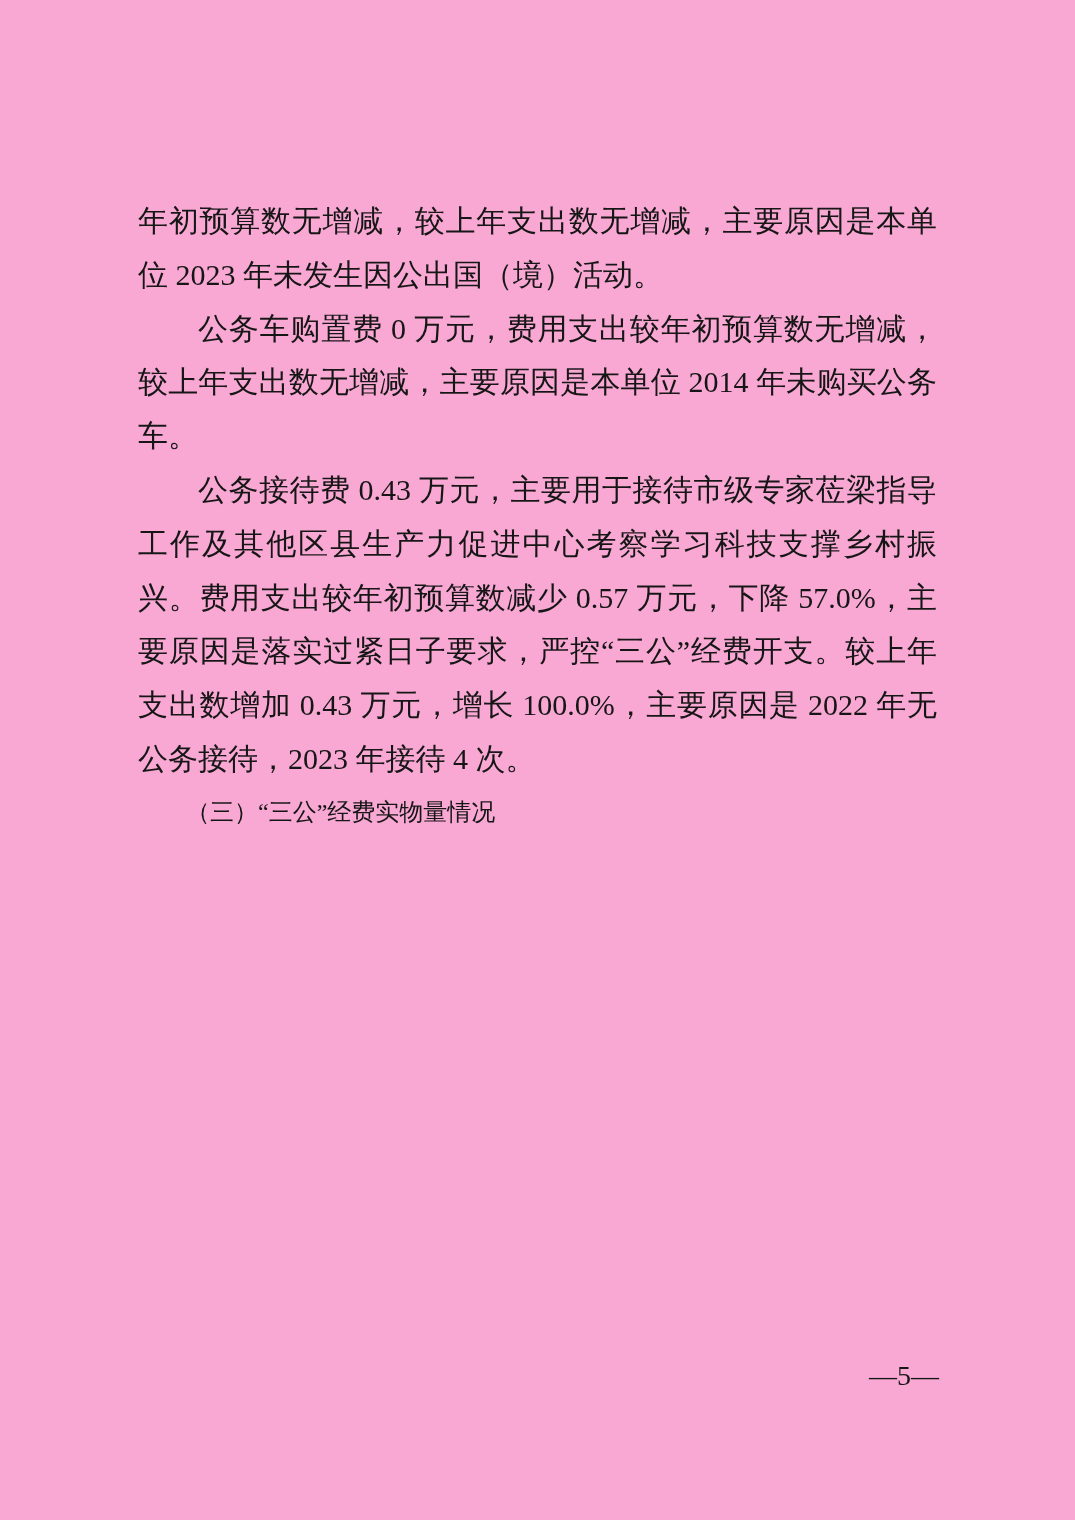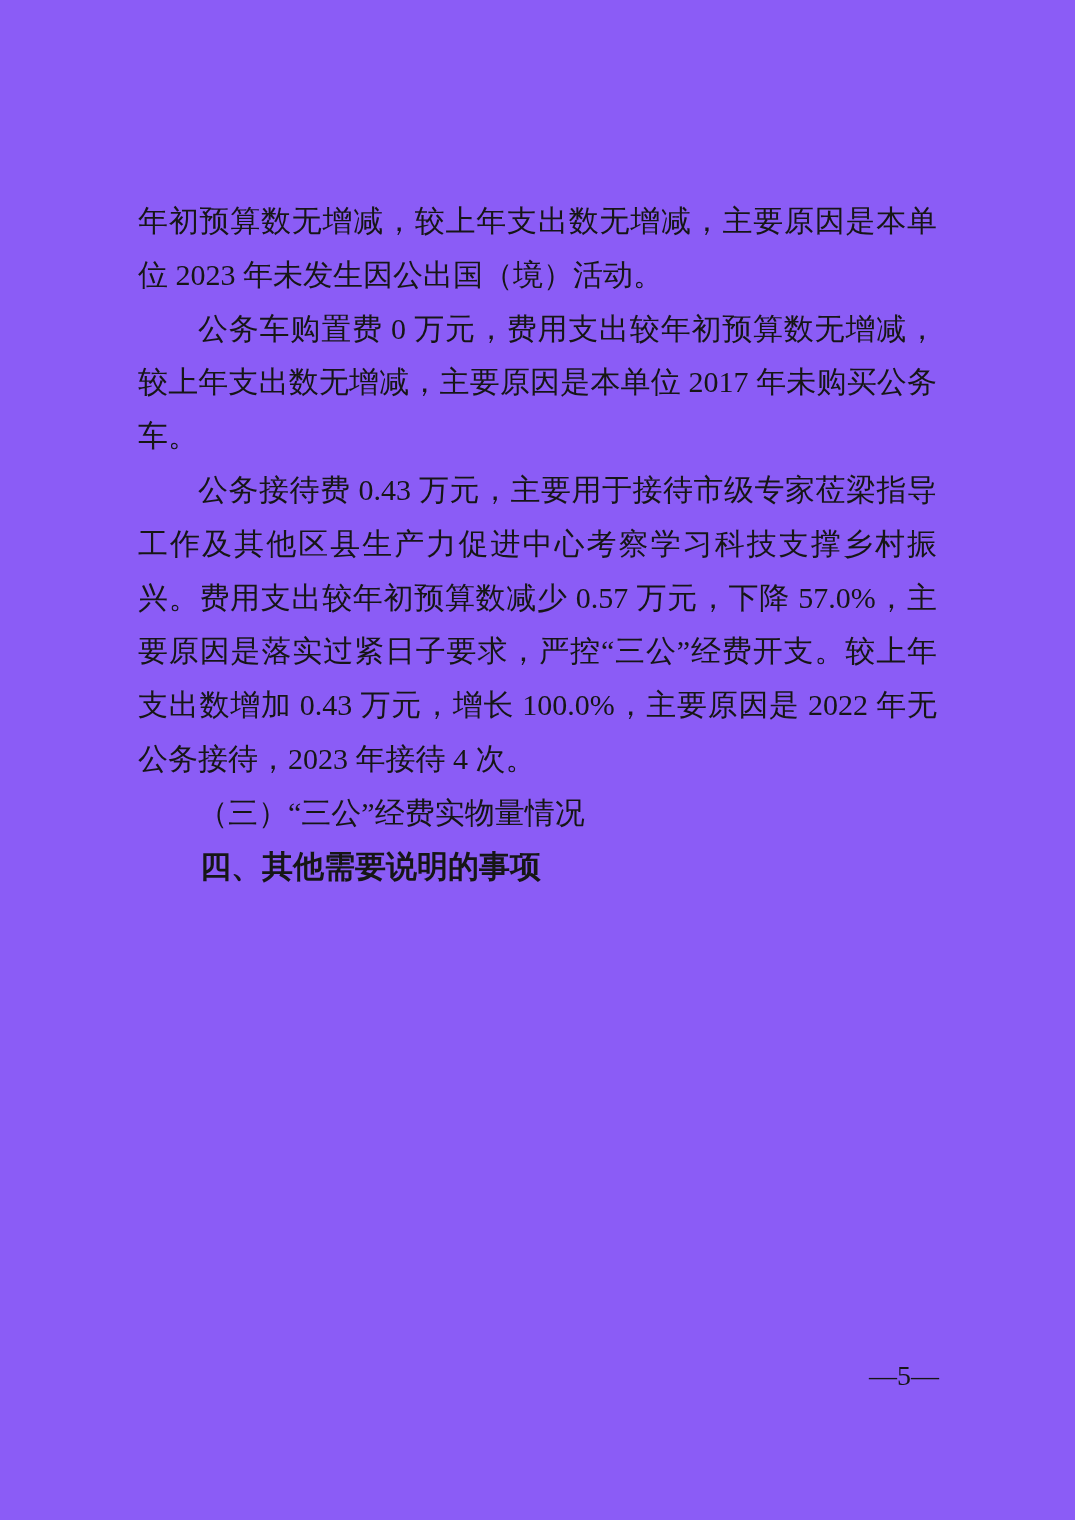--- a/index.html
+++ b/index.html
@@ -4,21 +4,21 @@
 <style>
   html, body {
     margin: 0;
     padding: 0;
     background: #ffffff;
   }
   .page {
     position: relative;
     width: 1075px;
     height: 1520px;
-    background: #8b5cf6;
+    background: #f9a8d4;
     overflow: hidden;
     font-family: "Liberation Serif", serif;
     color: #161616;
   }
   .content {
     position: absolute;
     left: 138px;
     top: 194px;
     width: 799px;
     font-size: 30px;
@@ -32,38 +32,37 @@
   .content p.indent {
     text-indent: 2em;
   }
   .content p.hei {
     font-family: "Liberation Sans", sans-serif;
     font-weight: bold;
     font-size: 31px;
   }
   .content p.kaiti {
     font-family: "Liberation Serif", serif;
-    font-size: 30px;
+    font-size: 24px;
   }
   .page-number {
     position: absolute;
     top: 1356px;
     right: 136px;
     font-size: 28px;
     line-height: 40px;
     font-family: "Liberation Serif", serif;
     color: #161616;
     letter-spacing: 0;
   }
 </style>
 </head>
 <body>
 
 <div class="page">
   <div class="content">
       <p class="body">年初预算数无增减，较上年支出数无增减，主要原因是本单位 2023 年未发生因公出国（境）活动。</p>
-      <p class="body indent">公务车购置费 0 万元，费用支出较年初预算数无增减，较上年支出数无增减，主要原因是本单位 2017 年未购买公务车。</p>
+      <p class="body indent">公务车购置费 0 万元，费用支出较年初预算数无增减，较上年支出数无增减，主要原因是本单位 2014 年未购买公务车。</p>
       <p class="body indent">公务接待费 0.43 万元，主要用于接待市级专家莅梁指导工作及其他区县生产力促进中心考察学习科技支撑乡村振兴。费用支出较年初预算数减少 0.57 万元，下降 57.0%，主要原因是落实过紧日子要求，严控“三公”经费开支。较上年支出数增加 0.43 万元，增长 100.0%，主要原因是 2022 年无公务接待，2023 年接待 4 次。</p>
       <p class="kaiti indent">（三）“三公”经费实物量情况</p>
-      <p class="hei indent">四、其他需要说明的事项</p>
     </div>
   <div class="page-number">—5—</div>
 </div>
 
 </body></html>

